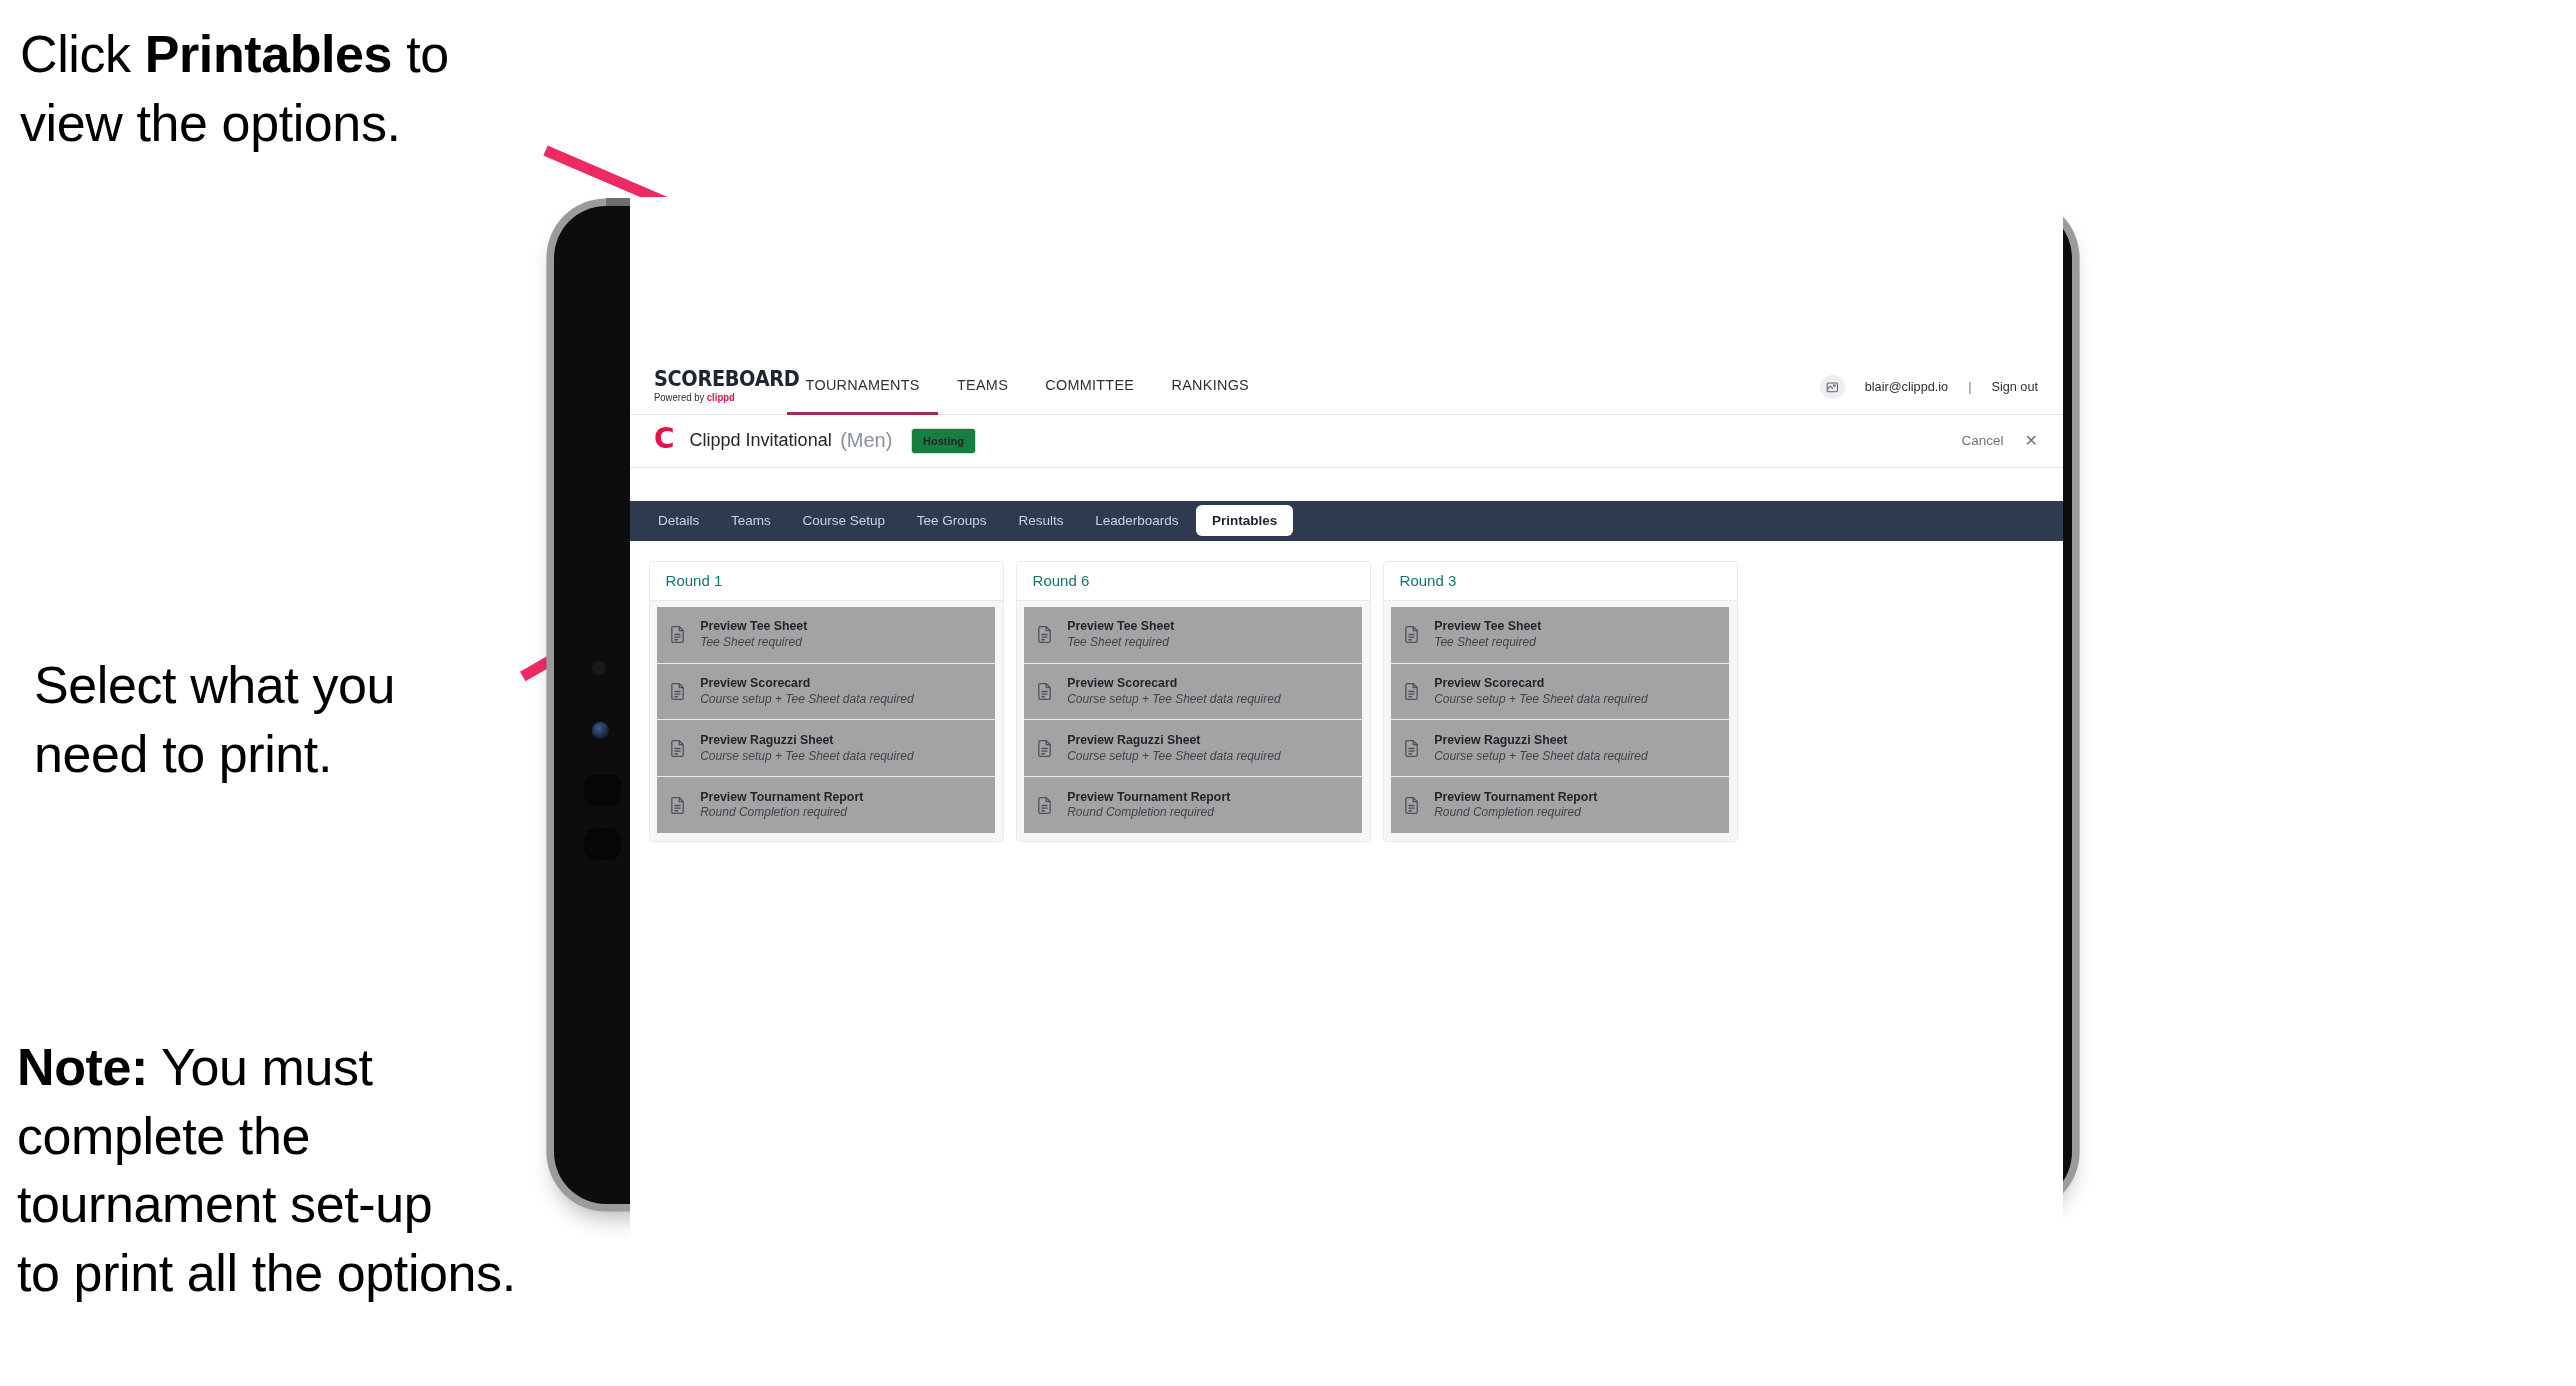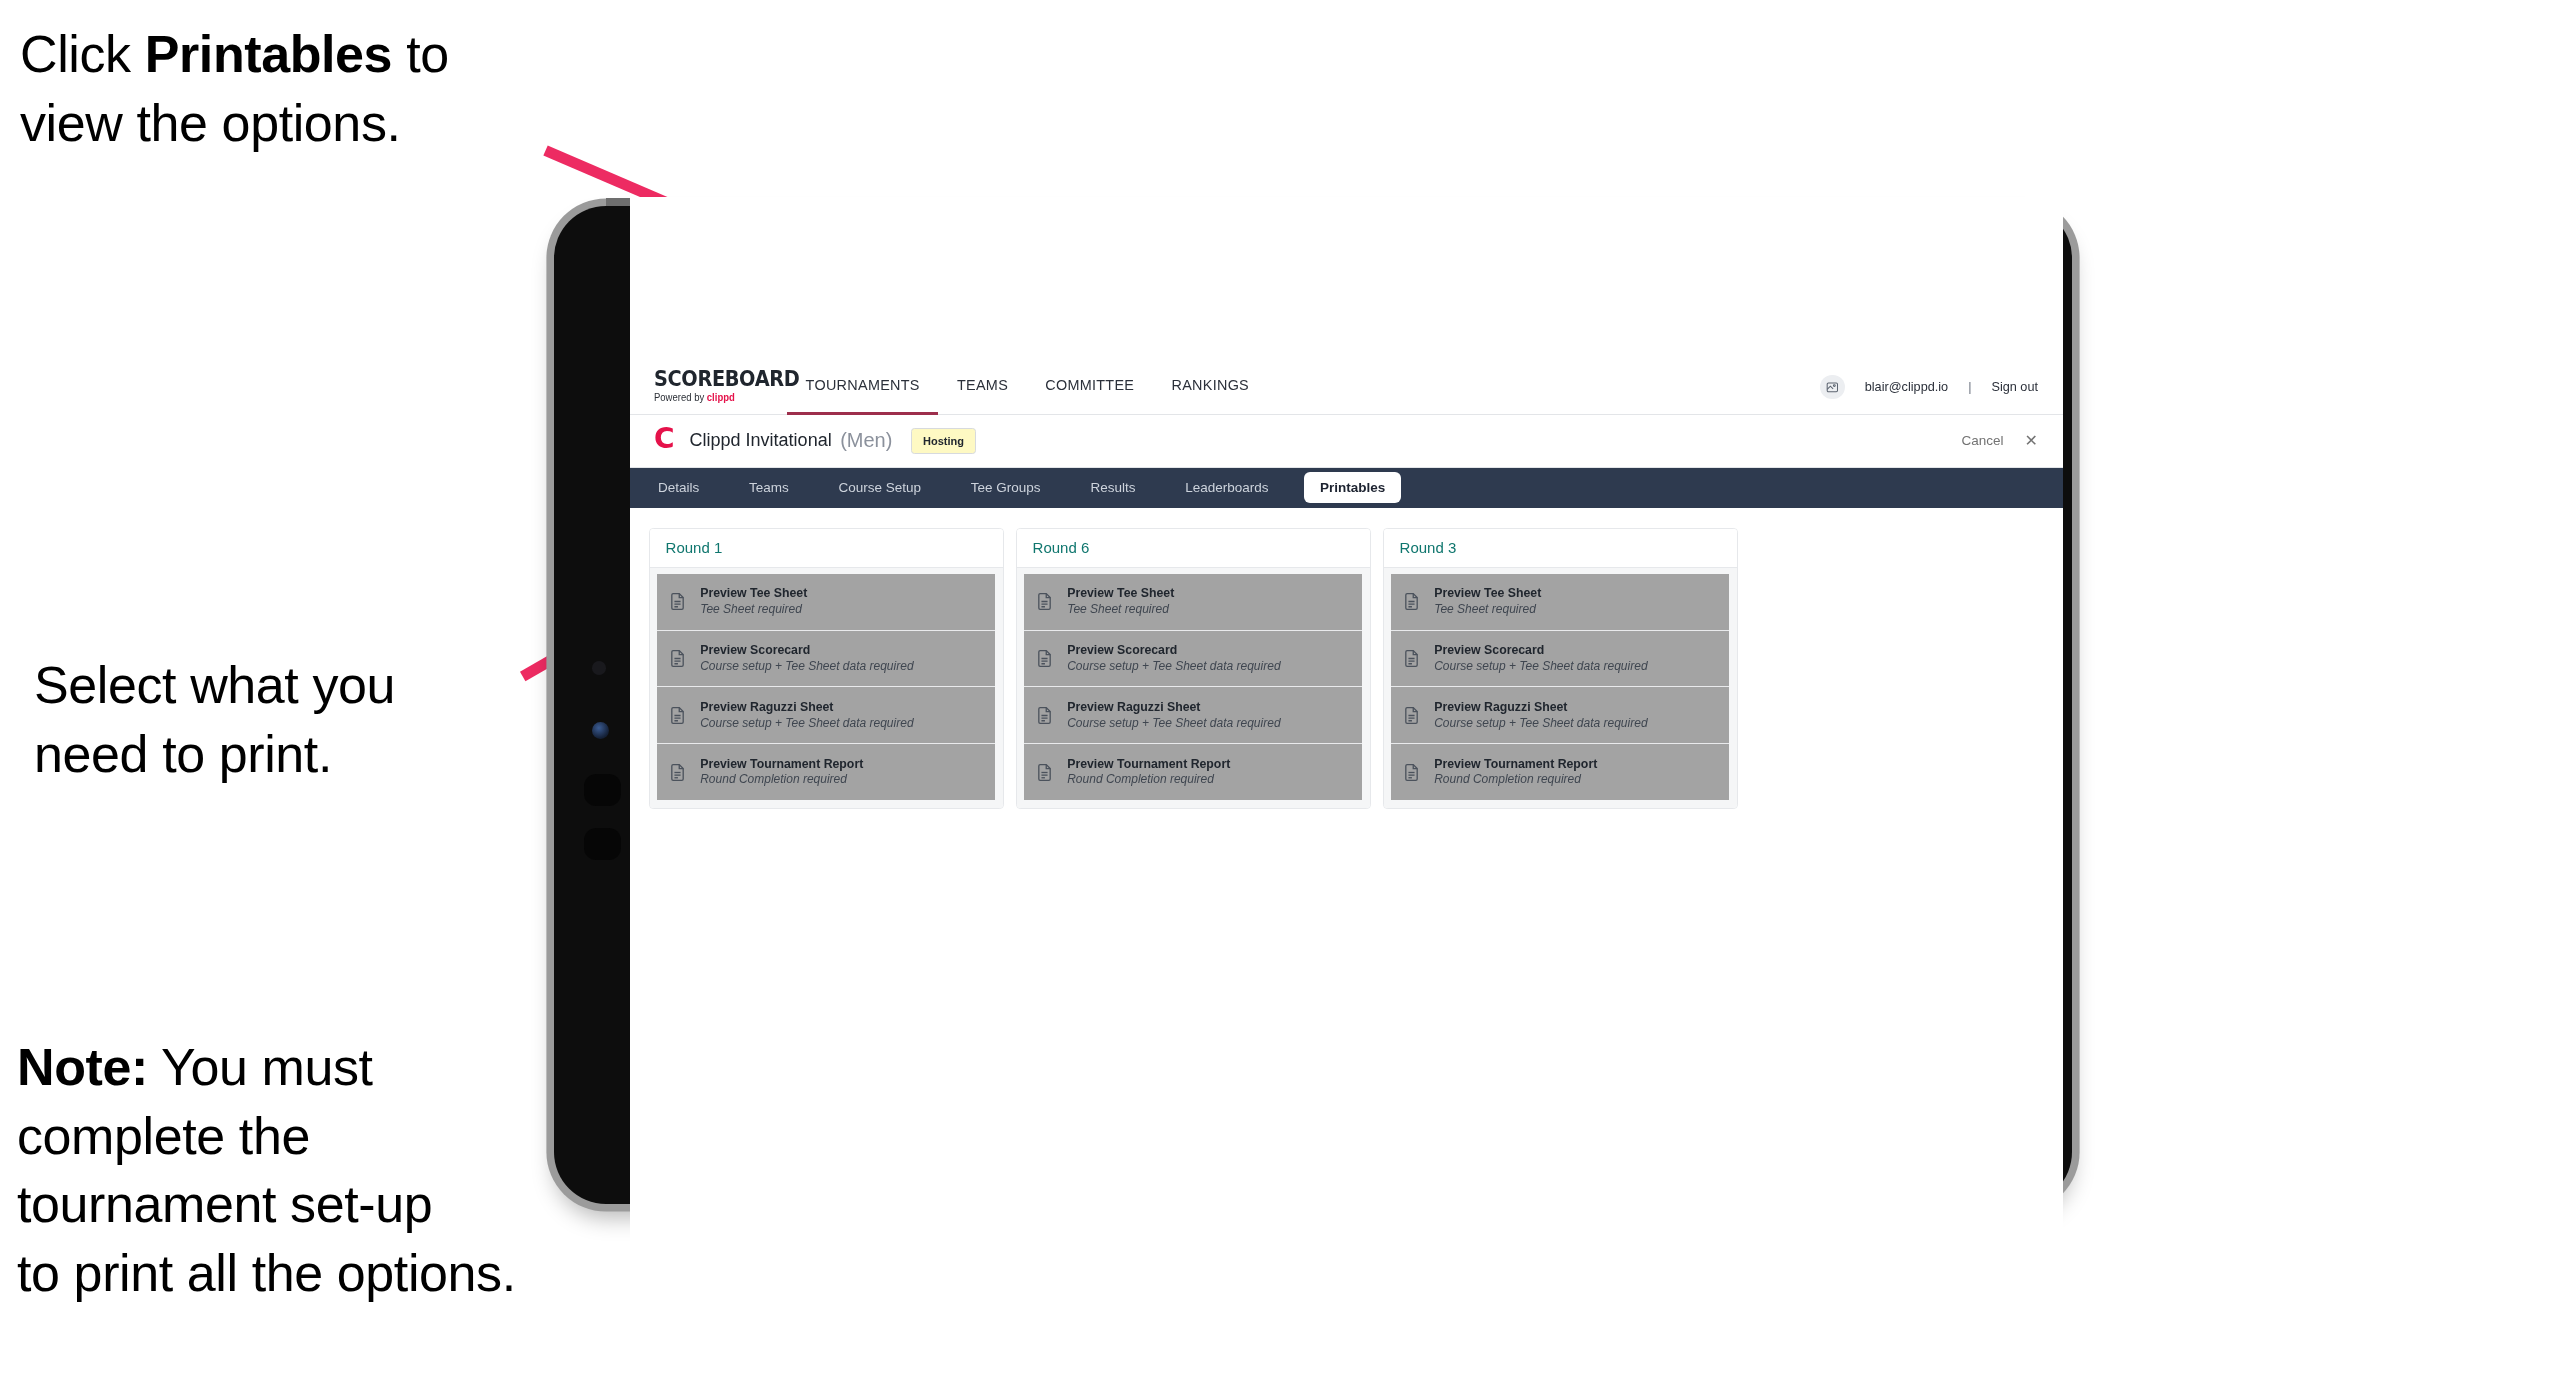--- a/index.html
+++ b/index.html
@@ -124,32 +124,32 @@
   #clippd-mark {
     font-family:"DejaVu Sans", sans-serif;
     font-weight:700; font-size:28px; color:#e5124a;
     line-height:1; margin-right:15px; margin-top:-2.5px;
   }
   #tourn-name { font-size:18px; color:#20262e; }
   #tourn-gender { font-size:20px; color:#8b919c; margin-left:8.5px; }
   #hosting-badge {
     margin-left:18.6px; font-size:11px; font-weight:700; color:#20262e;
     border:1.3px solid #d7dade; border-radius:3.4px;
-    padding:6px 11px; background:#fef9c3;
+    padding:6px 11px; background:#15803d;
   }
   #cancel-btn {
     margin-left:auto; display:flex; align-items:center; gap:21px;
     font-size:13.5px; color:#737373; cursor:pointer;
   }
   #cancel-x { font-size:16px; line-height:1; }
 
   
   #subnav {
     height:40px; background:#2e3a4f;
-    display:flex; align-items:center; padding-left:13.5px; gap:21px;
+    display:flex; align-items:center; padding-left:13.5px; gap:3px;margin-top:33px;
   }
   .subnav-item {
     font-size:13.5px; color:#cdd3dc; padding:6.8px 14.4px;
     border-radius:6px; cursor:pointer; line-height:1;
   }
   .subnav-item.active {
     background:#ffffff; color:#1d2330; font-weight:700;
     padding:8.5px 16px;
   }
 

